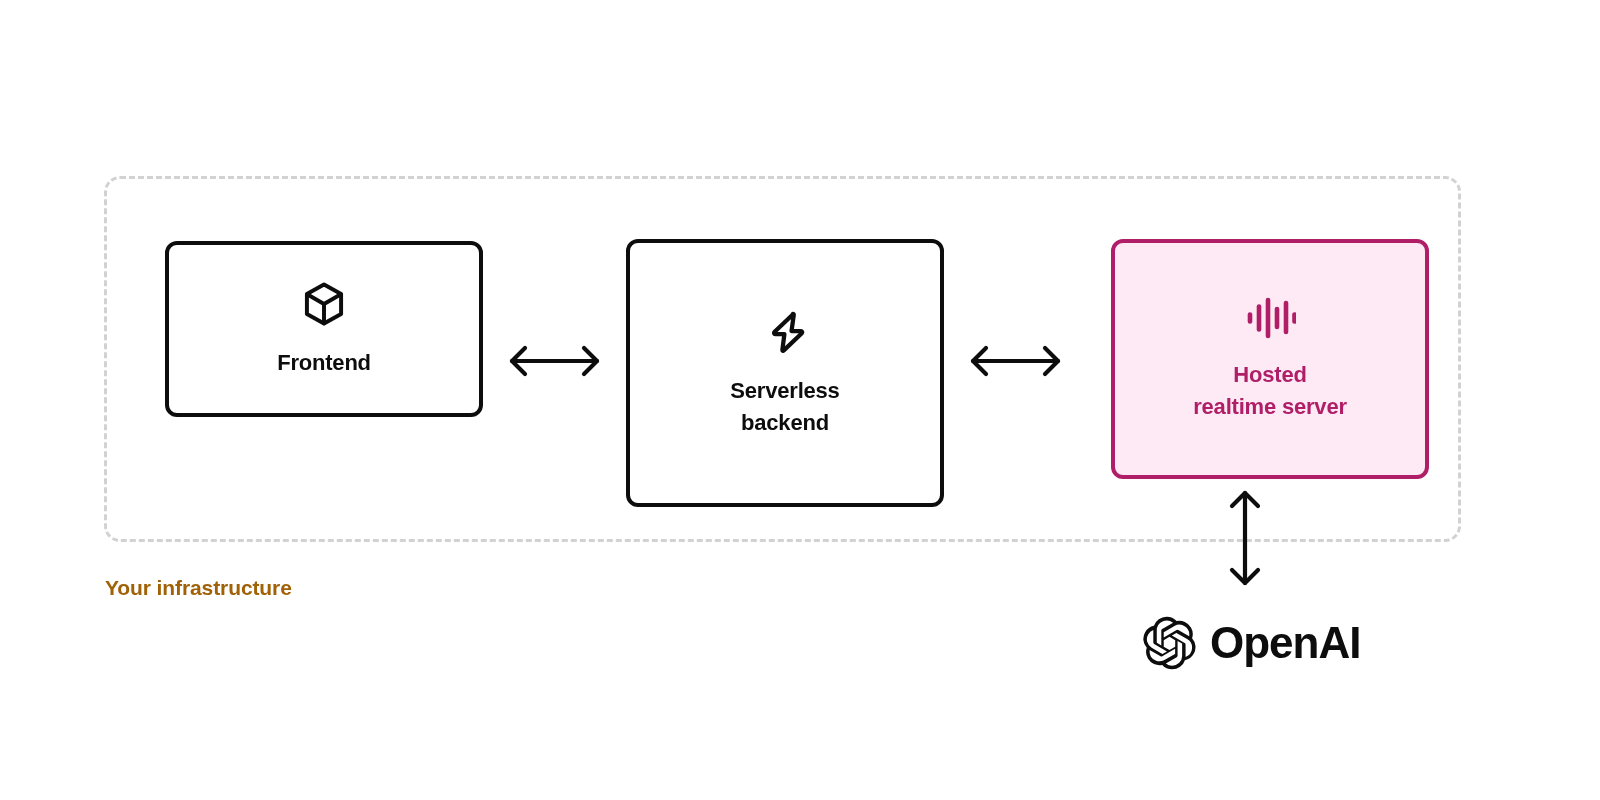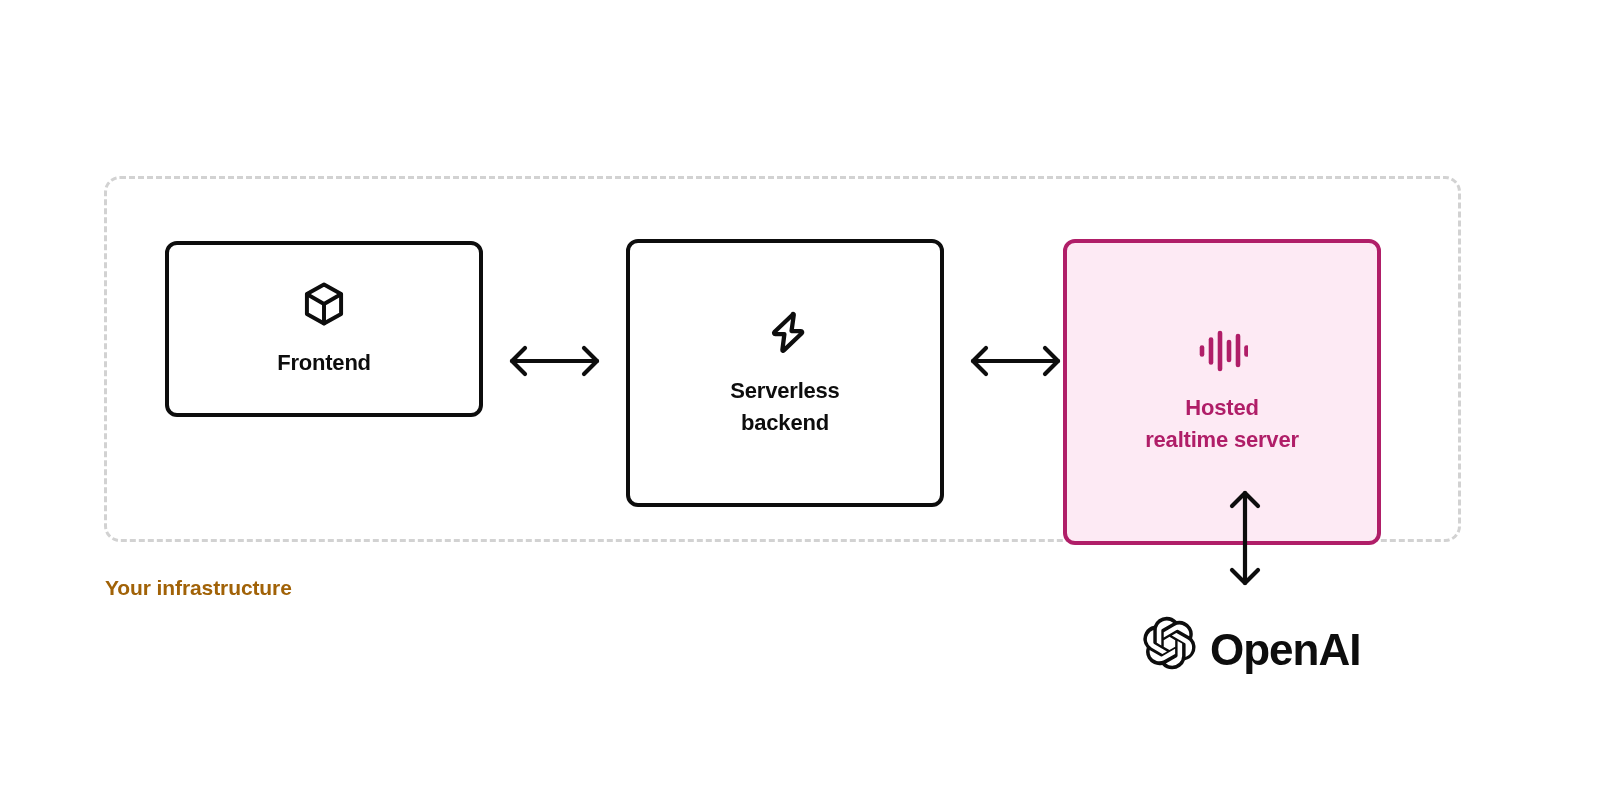--- a/index.html
+++ b/index.html
@@ -92,24 +92,24 @@
   }
 
   #node-backend {
     left: 626px;
     top: 239px;
     width: 318px;
     height: 268px;
   }
 
   #node-realtime {
-    left: 1063px;
+    left: 1111px;
     top: 239px;
     width: 318px;
-    height: 306px;
+    height: 240px;
   }
 
   #node-frontend .node-icon { margin-bottom: 18px; }
   #node-backend  .node-icon { margin-bottom: 14px; }
   #node-realtime .node-icon { margin-bottom: 18px; }
 
   
   .connector {
     position: absolute;
     line-height: 0;
@@ -129,21 +129,21 @@
     left: 1222px;
     top: 486px;
   }
 
   
   .openai-lockup {
     position: absolute;
     left: 1140px;
     top: 614px;
     display: flex;
-    align-items: flex-end;
+    align-items: center;
     gap: 12px;
   }
 
   .openai-wordmark {
     font-size: 44px;
     font-weight: bold;
     color: #0d0d0d;
     letter-spacing: -1px;
     line-height: 1;
   }

